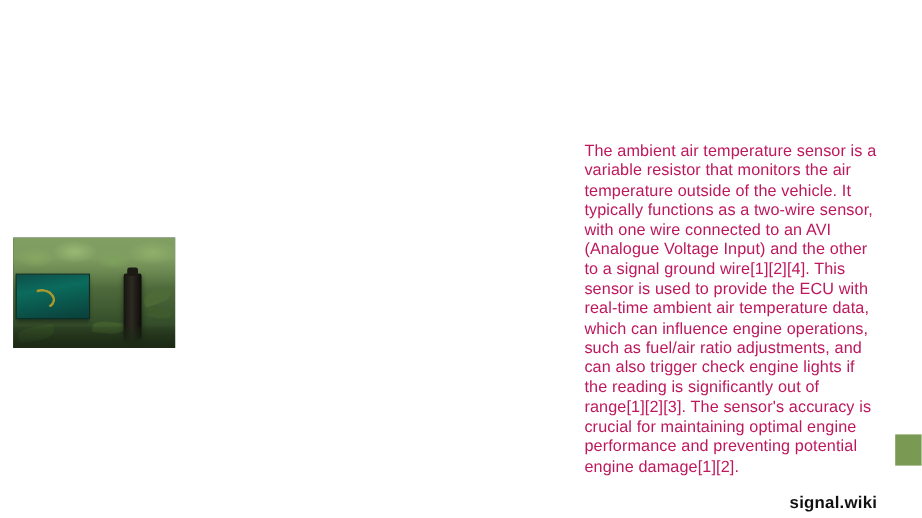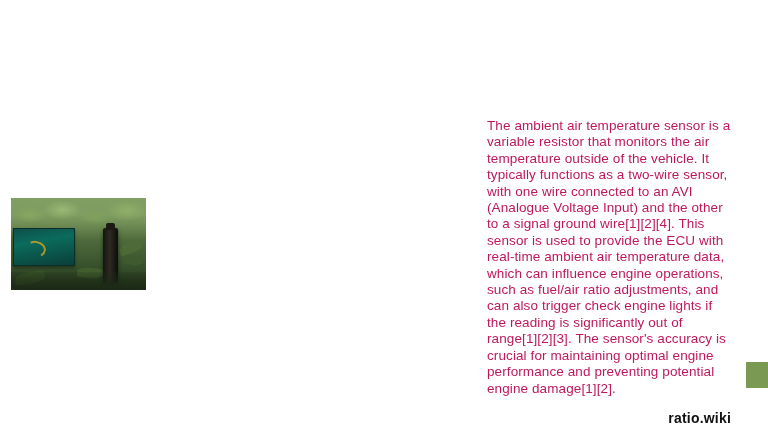--- a/index.html
+++ b/index.html
@@ -138,15 +138,15 @@
   <div class="plant p1"></div>
   <div class="plant p2"></div>
   <div class="plant p3"></div>
   <div class="plant p4"></div>
   <div class="sensor"></div>
   <div class="ground"></div>
 </div>
 
 <div id="article-text">The ambient air temperature sensor is a variable resistor that monitors the air temperature outside of the vehicle. It typically functions as a two-wire sensor, with one wire connected to an AVI (Analogue Voltage Input) and the other to a signal ground wire[1][2][4]. This sensor is used to provide the ECU with real-time ambient air temperature data, which can influence engine operations, such as fuel/air ratio adjustments, and can also trigger check engine lights if the reading is significantly out of range[1][2][3]. The sensor's accuracy is crucial for maintaining optimal engine performance and preventing potential engine damage[1][2].</div>
 
-<div id="brand">ratio.wiki</div>
+<div id="brand">signal.wiki</div>
 
 <div id="accent-block"></div>
 
 </body></html>

